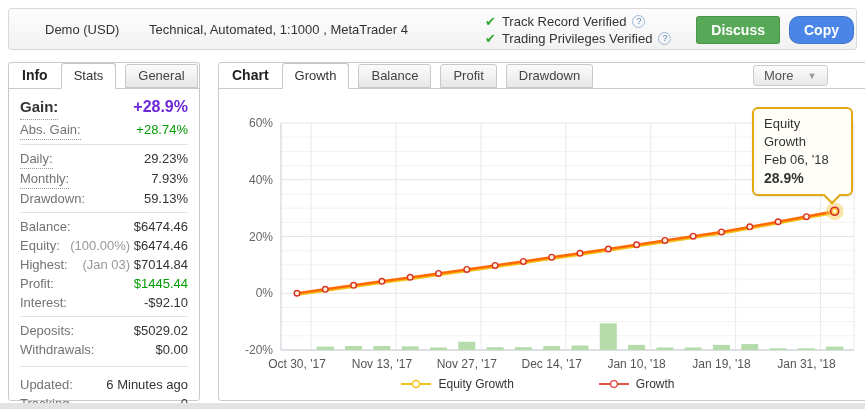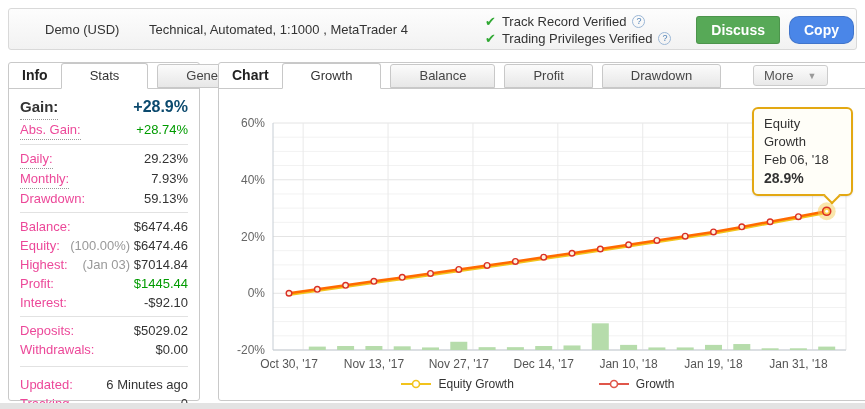--- a/index.html
+++ b/index.html
@@ -26,47 +26,47 @@
 
   
   .panel { position:absolute; top:62px; background:#fff; border:1px solid #c9c9c9;
     border-radius:3px; }
   .info-panel  { left:8px;  width:192px; height:339px; }
   .chart-panel { left:218px; width:744px; height:339px; }
   .panel-head { position:relative; height:26px; border-bottom:1px solid #c9c9c9;
     display:flex; align-items:flex-end; }
   .panel-title { font-size:14px; font-weight:bold; color:#222; padding:0 13px;
     line-height:25px; }
-  .tab { font-size:13px; color:#444; line-height:22px; padding:0 28px; margin-right:9px;
+  .tab { font-size:13px; color:#444; line-height:22px; padding:0 12px; margin-right:9px;
     border:1px solid #c8c8c8; border-radius:3px 3px 0 0; cursor:pointer;
     background:linear-gradient(#fbfbfb,#e7e7e7); }
   .tab.active { background:#fff; margin-bottom:-1px; line-height:24px;
     border-bottom:1px solid #fff; color:#333; }
   .head-actions { position:absolute; right:8px; top:2px; display:flex; gap:7px; }
   .mini-btn { font-size:13px; color:#555; border:1px solid #ccc; border-radius:3px;
     background:linear-gradient(#fcfcfc,#e9e9e9); padding:2px 10px; cursor:pointer;
     display:flex; align-items:center;margin-left:36px; }
   .mini-btn .arrow { color:#999; font-size:9px; margin-left:14px; }
 
   
   .stat-rows { padding:5px 11px 0 11px; }
   .stat-row { display:flex; justify-content:space-between; align-items:baseline;
     line-height:19px; font-size:13px; }
   .stat-row.big { line-height:25px; }
   .stat-row.big .stat-label { font-size:15px; font-weight:bold; color:#333; }
   .stat-row.big .stat-amount { font-size:16px; font-weight:bold; }
-  .stat-label { color:#ec4899; }
+  .stat-label { color:#737373; }
   .stat-label.dotted { border-bottom:1px dotted #999; }
   .stat-value { color:#333; }
   .stat-prefix { color:#999; }
   .sep { border-top:1px solid #e2e2e2; margin:4px 0; }
   .sep-lg { margin:7px 0 8px 0; }
 
   
-  .chart-area { position:absolute; left:0; top:26px; width:638px; height:290px; }
+  .chart-area { position:absolute; left:8px; top:26px; width:638px; height:290px; }
   .legend { position:absolute; left:0; bottom:9px; width:638px; display:flex;
     justify-content:center; gap:85px; }
   .legend-item { display:flex; align-items:center; gap:7px; font-size:12px;
     color:#333; cursor:pointer; }
 
   
   .tooltip { position:absolute; left:533px; top:44px; width:101px;
     background:#fffef8; border:2px solid #e3a812; border-radius:6px;
     padding:6px 10px 7px 10px; font-size:13px; color:#333; line-height:18px;
     box-shadow:0 1px 2px rgba(0,0,0,0.1); z-index:5; }
@@ -105,21 +105,21 @@
   <div class="panel-head">
     <span class="panel-title">Info</span>
     <div id="info-tabs" style="display:flex;align-items:flex-end;">
         <div class="tab active">Stats</div>
         <div class="tab">General</div>
       </div>
   </div>
   <div class="stat-rows" id="stat-rows">
       <div class="stat-row big">
         <span class="stat-label dotted">Gain:</span>
-        <span class="stat-value"><span class="stat-amount" style="color: #0c4a6e;">+28.9%</span></span>
+        <span class="stat-value"><span class="stat-amount" style="color: #6d28d9;">+28.9%</span></span>
       </div>
       <div class="stat-row">
         <span class="stat-label dotted">Abs. Gain:</span>
         <span class="stat-value"><span class="stat-amount" style="color: rgb(0, 155, 0);">+28.74%</span></span>
       </div>
       <div class="sep"></div>
       <div class="stat-row">
         <span class="stat-label dotted">Daily:</span>
         <span class="stat-value"><span class="stat-amount">29.23%</span></span>
       </div>

